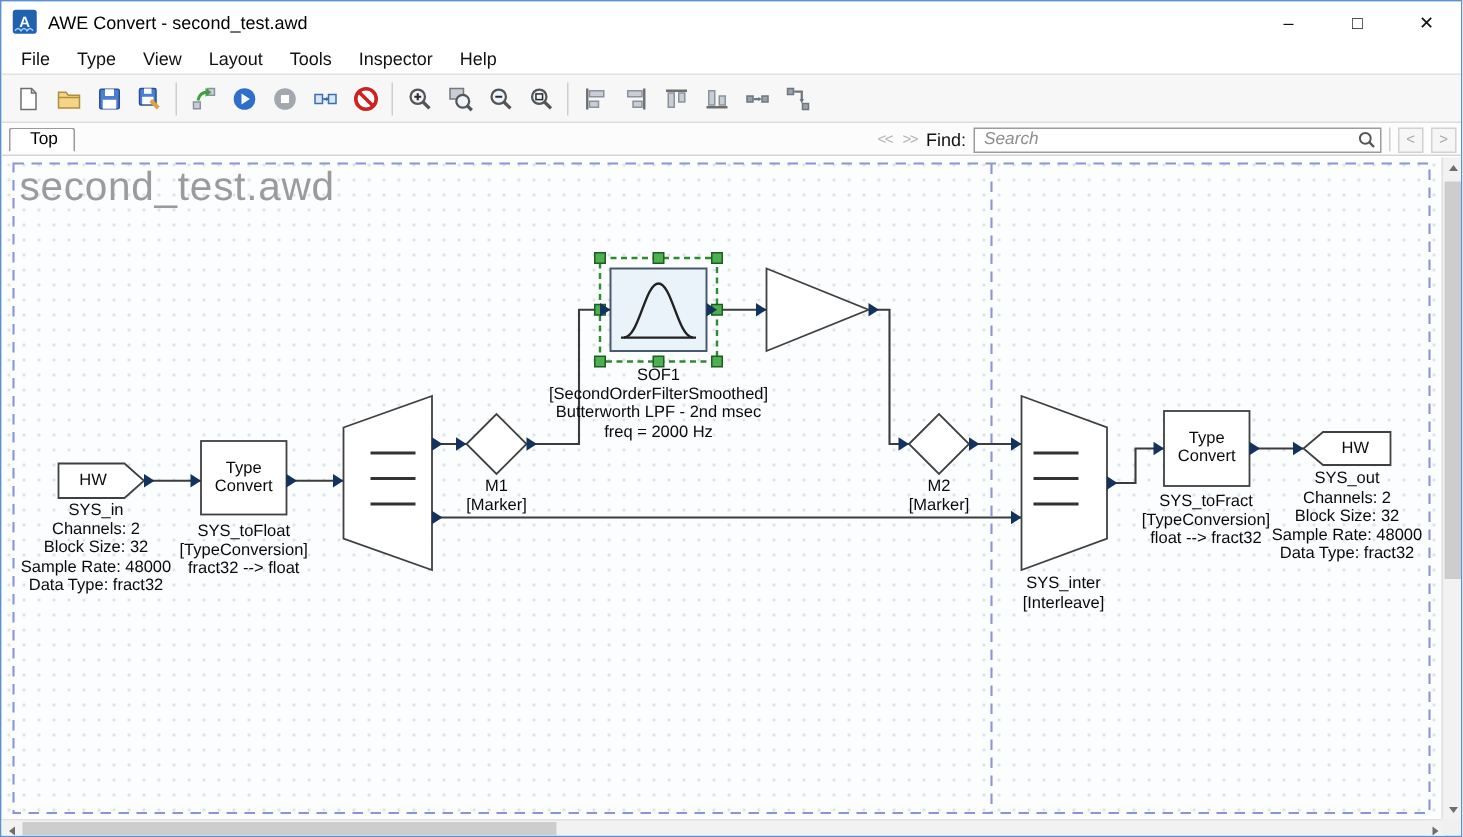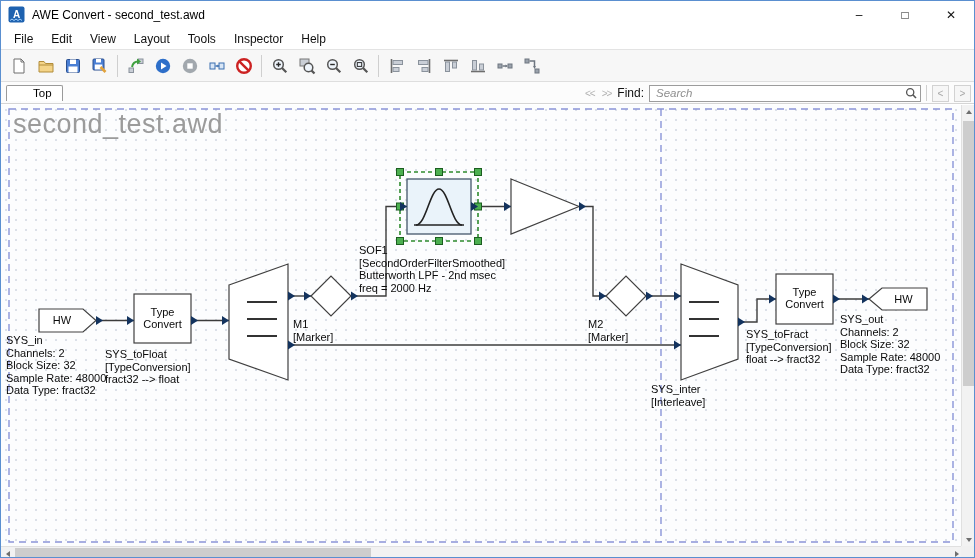--- a/index.html
+++ b/index.html
@@ -17,21 +17,21 @@
   .menubar { height:21px; display:flex; align-items:center; padding-left:4px; font-size:12px; background:#fff; }
   .menu-item { padding:2px 9px; color:#111; }
 
   
   .toolbar { height:33px; display:flex; align-items:center; padding-left:4px; background:#f7f7f7; border-top:1px solid #e3e3e3; border-bottom:1px solid #dedede; }
   .tb-btn { width:27px; height:26px; display:flex; align-items:center; justify-content:center; border-radius:2px; }
   .tb-sep { width:1px; height:22px; background:#cfcfcf; margin:0 4px; }
 
   
   .tabrow { position:relative; height:22px; background:#fcfcfc; border-bottom:1px solid #d5d5d5; font-size:11.5px; }
-  .tab { position:absolute; left:5px; top:3px; padding:1px 10px 2px 26px; background:#fff; border:1px solid #9a9a9a; border-bottom:none; border-radius:2px 2px 0 0; }
+  .tab { position:absolute; left:5px; top:3px; padding:1px 10px 2px 13px; background:#fff; border:1px solid #9a9a9a; border-bottom:none; border-radius:2px 2px 0 0; }
   .findbar { position:absolute; right:3px; top:1px; height:20px; display:flex; align-items:center; gap:5px; }
   .chev { color:#b3b3b3; font-size:10px; letter-spacing:-1px; padding:0 1px; }
   .find-label { font-size:12px; color:#111; }
   .find-input-wrap { position:relative;text-decoration:underline; }
   .find-input { width:272px; height:17px; border:1px solid #9c9c9c; font-size:11.5px; padding:0 20px 0 6px; font-family:"Liberation Sans",sans-serif; }
   .find-input::placeholder { color:#8e8e8e; font-style:italic; }
   .find-mag { position:absolute; right:3px; top:2px; }
   .nav-sep { width:1px; height:16px; background:#cfcfcf; }
   .nav-btn { width:17px; height:17px; border:1px solid #d2d2d2; background:#f6f6f6; color:#a8a8a8; font-size:10px; display:flex; align-items:center; justify-content:center; }
 
@@ -39,21 +39,21 @@
   .canvas { position:absolute; left:0; top:104px; width:962px; height:441px; overflow:hidden;
             background-color:#fcfdfe;
             background-image: radial-gradient(circle, #dbe0e8 0.9px, transparent 1px);
             background-size:10px 10px; }
   .canvas-title { position:absolute; left:12px; top:4px; font-size:27px; font-weight:normal; color:#9b9b9b; letter-spacing:0.5px; }
   .diagram { position:absolute; left:0; top:0; }
   .shape { fill:#ffffff; stroke:#404040; stroke-width:1.2; }
   .wire { fill:none; stroke:#3c3c3c; stroke-width:1.4; }
   .pin { fill:#13335e; stroke:none; }
   .icon-line { stroke:#333; stroke-width:2; }
-  .cap { position:absolute; font-size:11px; line-height:12.5px; text-align:left; color:#0a0a0a; }
+  .cap { position:absolute; font-size:11px; line-height:12.5px; text-align:center; color:#0a0a0a; }
   .inlabel { position:absolute; font-size:11px; line-height:12px; text-align:center; color:#0a0a0a; pointer-events:none; }
 
   
   .vscroll { position:absolute; right:0; top:104px; width:13px; height:441px; background:#f2f2f2; border-left:1px solid #e0e0e0; }
   .hscroll { position:absolute; left:0; top:545px; width:962px; height:13px; background:#f2f2f2; border-top:1px solid #e0e0e0; }
   .corner { position:absolute; right:0; top:545px; width:13px; height:13px; background:#f0f0f0; }
   .sb-btn { position:absolute; width:13px; height:13px; display:flex; align-items:center; justify-content:center; background:#f2f2f2; }
   .tri { width:0; height:0; }
   .tri-up { border-left:3.5px solid transparent; border-right:3.5px solid transparent; border-bottom:4.5px solid #6e6e6e; }
   .tri-down { border-left:3.5px solid transparent; border-right:3.5px solid transparent; border-top:4.5px solid #6e6e6e; }
@@ -76,21 +76,21 @@
     <span class="title-text">AWE Convert - second_test.awd</span>
     <div class="win-controls">
       <div class="win-btn">–</div>
       <div class="win-btn">□</div>
       <div class="win-btn">✕</div>
     </div>
   </div>
 
   <div class="menubar">
     <span class="menu-item">File</span>
-    <span class="menu-item">Edit</span>
+    <span class="menu-item">Type</span>
     <span class="menu-item">View</span>
     <span class="menu-item">Layout</span>
     <span class="menu-item">Tools</span>
     <span class="menu-item">Inspector</span>
     <span class="menu-item">Help</span>
   </div>
 
   <div class="toolbar">
     <div class="tb-btn">
       <svg width="18" height="18">

